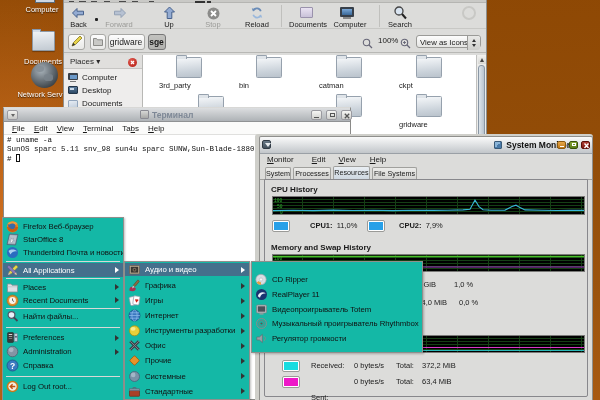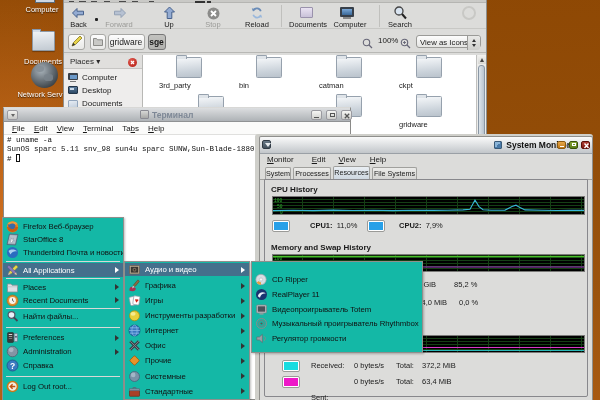--- a/index.html
+++ b/index.html
@@ -297,21 +297,21 @@
         </g>
    <polyline fill="none" stroke="#48c028" stroke-width="1.4" points="0,1.5 311,1.5"></polyline>
    <polyline fill="none" stroke="#a838c8" stroke-width="1.1" points="0,12 311,12"></polyline>
   </svg>
  </div>
  <div class="swatch" style="left:12px;top:142px;width:18px;height:12px">
       <i style="background:#78c828"></i>
     </div>
  <div class="leg" style="left:50px;top:143px"><b>Memory</b></div>
  <div class="legval" style="left:90px;top:143px;width:86px">6,7 GiB of 7,9 GiB</div>
- <div class="leg" style="left:194px;top:143px">85,2 %</div>
+ <div class="leg" style="left:194px;top:143px">1,0 %</div>
  <div class="swatch" style="left:12px;top:160.5px;width:18px;height:12px">
       <i style="background:#a838c8"></i>
     </div>
  <div class="leg" style="left:50px;top:161.5px"><b>Swap</b></div>
  <div class="legval" style="left:101px;top:161.5px;width:86px">0 bytes of 4,0 MiB</div>
  <div class="leg" style="left:199px;top:161.5px">0,0 %</div>
  <div class="sline" style="left:11px;top:187.5px">Network History</div>
  <div class="graph" style="left:12px;top:198.5px;width:313px;height:18px">
   <svg width="311" height="16" viewBox="0 0 311 16">
    <g stroke="#153f15" stroke-width="1">
@@ -453,33 +453,33 @@
         <svg width="13" height="13" viewBox="0 0 13 13">
           <g transform="rotate(-12 4 7)">
             <rect x="1.8" y="2.8" width="6.2" height="8.6" rx="1" fill="#f8f8f8" stroke="#99a" stroke-width="0.7"></rect>
           </g>
           <g transform="rotate(8 9 7)">
             <rect x="5.2" y="2.2" width="6.2" height="8.6" rx="1" fill="#fff" stroke="#99a" stroke-width="0.7"></rect>
           </g>
           <text x="8.6" y="8.8" font-size="6.5" fill="#d02018" text-anchor="middle" transform="rotate(8 9 7)" font-family="Liberation Sans">♥</text>
         </svg>
       </span>Игры<span class="arr"></span></div>
- <div class="mrow"><span class="mi" id="i-dev">
-        <svg width="13" height="13" viewBox="0 0 13 13">
-          <circle cx="6.5" cy="6.8" r="5" fill="#e8d03a" stroke="#a89010" stroke-width="0.8"></circle>
-          <ellipse cx="5" cy="4.8" rx="2.6" ry="1.9" fill="#f8f0a0" opacity="0.85"></ellipse>
-        </svg>
-      </span>Инструменты разработки<span class="arr"></span></div>
  <div class="mrow"><span class="mi" id="i-inet">
         <svg width="13" height="13" viewBox="0 0 13 13">
           <circle cx="6.5" cy="6.5" r="5.5" fill="#3a78c0" stroke="#1a4880" stroke-width="0.7"></circle>
           <ellipse cx="6.5" cy="6.5" rx="2.6" ry="5.4" fill="none" stroke="#88b8e8" stroke-width="0.8"></ellipse>
           <path d="M1.2 6.5 H11.8 M2 3.8 H11 M2 9.2 H11" stroke="#88b8e8" stroke-width="0.8" fill="none"></path>
         </svg>
       </span>Интернет<span class="arr"></span></div>
+ <div class="mrow"><span class="mi" id="i-dev">
+        <svg width="13" height="13" viewBox="0 0 13 13">
+          <circle cx="6.5" cy="6.8" r="5" fill="#e8d03a" stroke="#a89010" stroke-width="0.8"></circle>
+          <ellipse cx="5" cy="4.8" rx="2.6" ry="1.9" fill="#f8f0a0" opacity="0.85"></ellipse>
+        </svg>
+      </span>Инструменты разработки<span class="arr"></span></div>
  <div class="mrow"><span class="mi" id="i-office">
         <svg width="13" height="13" viewBox="0 0 13 13">
           <path d="M2.2 2.2 L10.8 10.8 M10.8 2.2 L2.2 10.8" stroke="#3a4248" stroke-width="2.8"></path>
           <path d="M2.2 2.2 L10.8 10.8 M10.8 2.2 L2.2 10.8" stroke="#78828c" stroke-width="1"></path>
         </svg>
       </span>Офис<span class="arr"></span></div>
  <div class="mrow"><span class="mi" id="i-other">
         <svg width="13" height="13" viewBox="0 0 13 13">
           <rect x="3" y="3" width="7" height="7" rx="1" transform="rotate(45 6.5 6.5)" fill="#e8922a" stroke="#a05c10" stroke-width="0.8"></rect>
         </svg>

